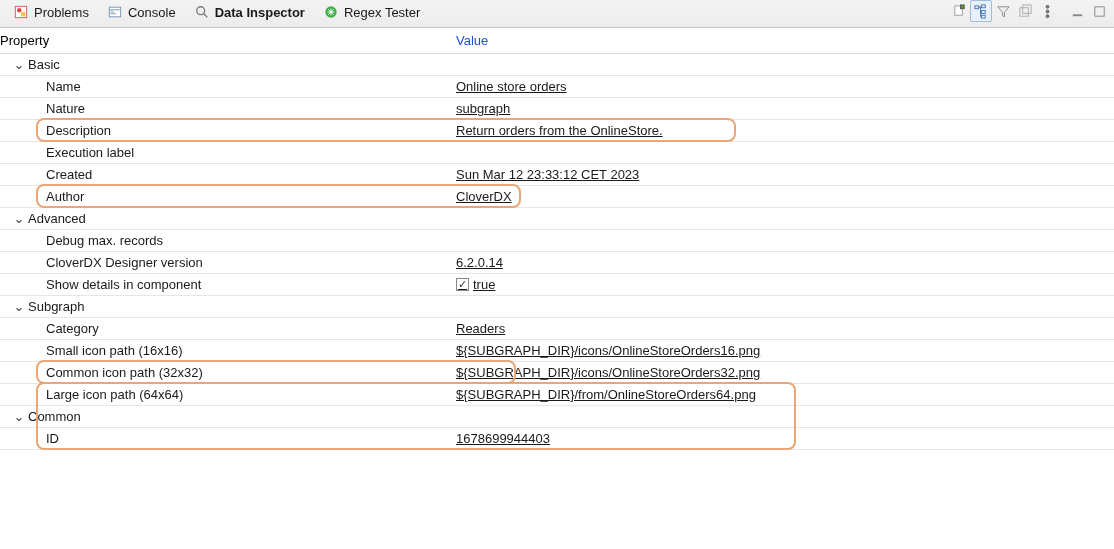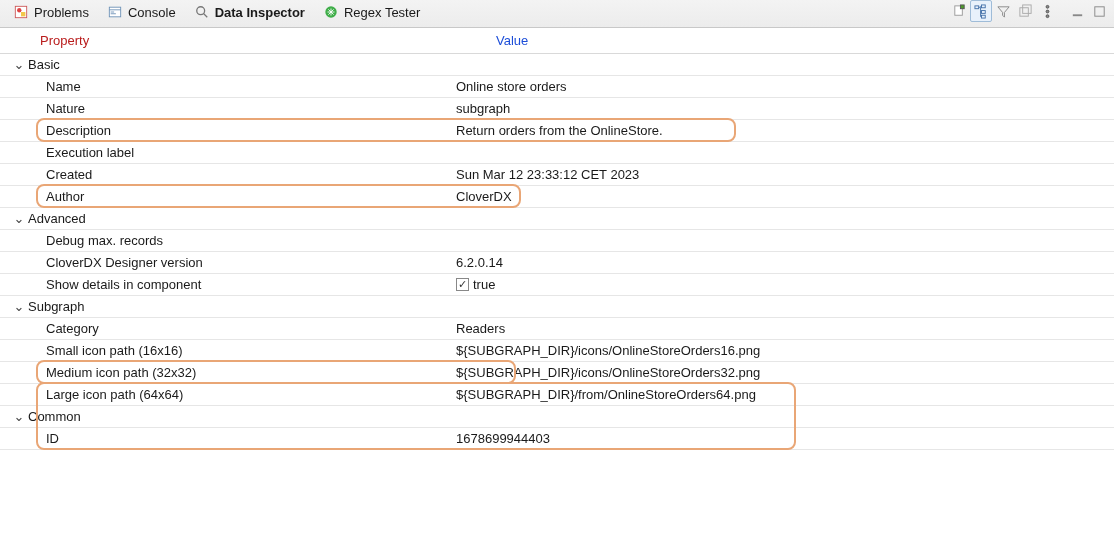--- a/index.html
+++ b/index.html
@@ -59,22 +59,21 @@
   .header-row {
     display: flex;
     height: 26px;
     align-items: center;
     border-bottom: 1px solid #d9d9d9;
     background: #fff;
   }
   .header-row .col1 {
     width: 450px;
     padding-left: 0;
-    color: #b91c1c;
-    margin-left: 40px;
+    color: #000000;
   }
   .header-row .col2 {
     flex: 1;
     padding-left: 6px;
     color: #1d4ed8;
   }
   .rows { }
   .row {
     display: flex;
     height: 22px;
@@ -86,20 +85,21 @@
     width: 450px;
     display: flex;
     align-items: center;
   }
   .row .val {
     flex: 1;
     padding-left: 6px;
     display: flex;
     align-items: center;
     gap: 4px;
+    text-decoration: underline;
   }
   .group .twisty {
     width: 18px;
     display: inline-flex;
     justify-content: center;
     color: #444;
   }
   .group .glabel { }
   .leaf .prop { padding-left: 46px; }
   .hl-box {
@@ -331,21 +331,21 @@
   <div class="row leaf">
     <div class="prop">
         <span>Small icon path (16x16)</span>
       </div>
     <div class="val">
         <span>${SUBGRAPH_DIR}/icons/OnlineStoreOrders16.png</span>
       </div>
   </div>
   <div class="row leaf">
     <div class="prop">
-        <span>Medium icon path (32x32)</span>
+        <span>Common icon path (32x32)</span>
       </div>
     <div class="val">
         <span>${SUBGRAPH_DIR}/icons/OnlineStoreOrders32.png</span>
       </div>
   </div>
   <div class="row leaf">
     <div class="prop">
         <span>Large icon path (64x64)</span>
       </div>
     <div class="val">

